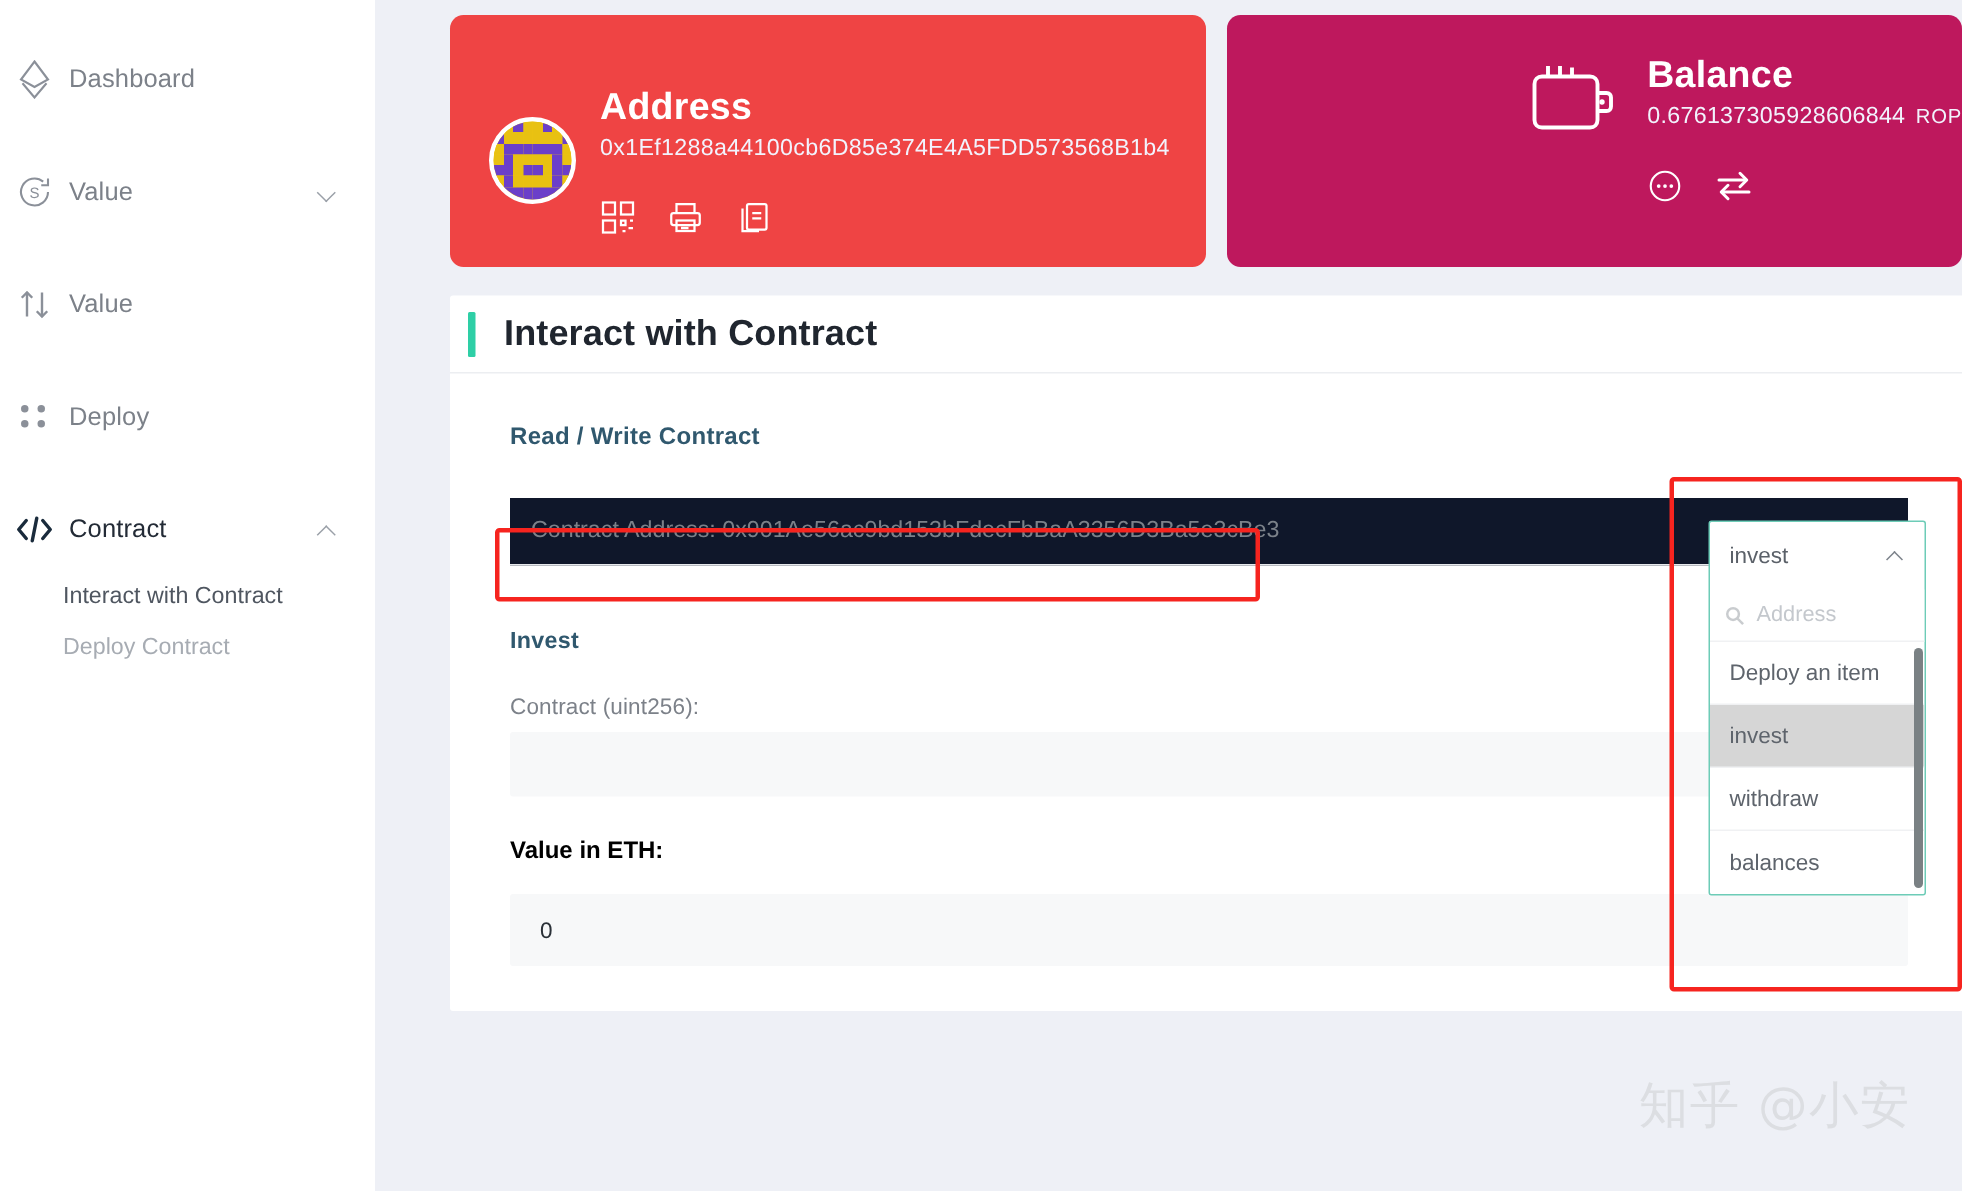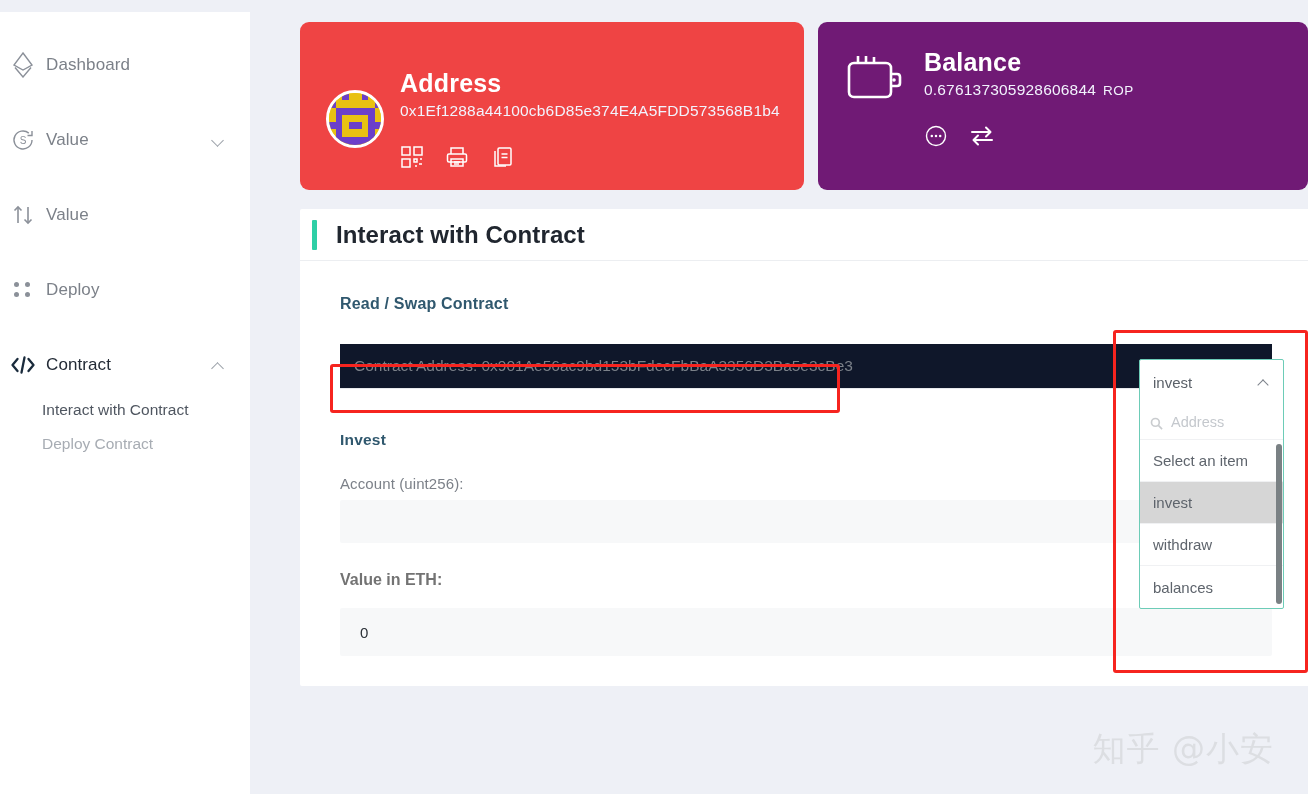--- a/index.html
+++ b/index.html
@@ -2,21 +2,21 @@
 <html><head>
 <meta charset="utf-8">
 <style>
   * { box-sizing: border-box; margin: 0; padding: 0; }
   html, body {
     width: 1308px; height: 794px;
     font-family: "Liberation Sans", sans-serif;
     background: #eef0f6;
     overflow: hidden;
   }
-  #app { position: relative; width: 1308px; height: 653px; display: flex; margin-top: 12px; }
+  #app { position: relative; width: 1308px; height: 653px; display: flex; }
 
   
   .sidebar {
     width: 250px; height: 794px; background: #ffffff;
     flex: 0 0 250px; position: relative; z-index: 5;
     padding-top: 36px;
   }
   .nav-item {
     display: flex; align-items: center;
     height: 34px; padding: 0 24px 0 0;
@@ -58,21 +58,21 @@
     padding: 10px 0 0 50px; overflow: hidden;
   }
 
   .cards { display: flex; gap: 14px; }
   .card {
     height: 168px; border-radius: 9px; position: relative;
     display: flex; align-items: flex-start;
     padding: 26px 0 0 26px; color: #fff;
   }
   .card.addr { width: 506px; background: #ef4444; align-items: center; }
-  .card.bal  { width: 492px; background: #701a75; }
+  .card.bal  { width: 492px; background: #be185d; justify-content: flex-end; }
 
   .avatar {
     width: 58px; height: 58px; border-radius: 50%;
     border: 3px solid #fff; flex: 0 0 58px; margin-right: 16px;
     overflow: hidden; background: #f1c40f;
   }
   .wallet-ico { flex: 0 0 64px; margin-right: 16px; padding-top: 2px; }
 
   .card h2 {
     font-size: 25px; font-weight: 700; letter-spacing: .2px;
@@ -121,21 +121,21 @@
     font-size: 15px; color: #7c8189; margin: 26px 0 8px 0;
     letter-spacing: .1px;
   }
   .field {
     height: 43px; background: #f7f8f9; border-radius: 2px;
     width: 100%; display: flex; align-items: center;
     padding: 0 20px; font-size: 15px; color: #2b3138;
   }
   .field.tall { height: 48px; }
   .eth-label {
-    font-size: 16px; font-weight: 700; color: #737373;
+    font-size: 16px; font-weight: 700; color: #000000;
     margin: 28px 0 19px 0;
   }
 
   
   .redbox {
     position: absolute; border: 3px solid #f6241f;
     border-radius: 3px; pointer-events: none; z-index: 40;
   }
   #redbox-contract-address { left: 330px; top: 352px; width: 510px; height: 49px; }
   #redbox-dropdown { left: 1113px; top: 318px; width: 195px; height: 343px; }
@@ -419,28 +419,28 @@
       </section>
     </div>
 
     <section class="panel">
       <div class="panel-head">
         <span class="accent-bar"></span>
         <h1 class="panel-title">Interact with Contract</h1>
       </div>
 
       <div class="panel-body">
-        <div class="section-label">Read / Swap Contract</div>
+        <div class="section-label">Read / Write Contract</div>
 
         <div class="addr-input" title="Contract Address">Contract Address: 0x901Ae56ac9bd153bFdecFbBaA3356D3Ba5e3cBe3</div>
 
         <div class="section-label sm" style="margin-top:42px;">Invest</div>
 
         <div>
-          <div class="row-label">Account (uint256):</div>
+          <div class="row-label">Contract (uint256):</div>
           <div class="field"></div>
         </div>
 
 
         <div class="eth-label">Value in ETH:</div>
         <div class="field tall">0</div>
       </div>
     </section>
 
     <div class="watermark">知乎 @小安</div>
@@ -455,21 +455,21 @@
       <span class="mag">
         <svg width="13" height="13" viewBox="0 0 14 14" fill="none" stroke="#8a9096" stroke-width="1.8">
           <circle cx="5.8" cy="5.8" r="4.2"></circle>
             <path d="M9 9l4 4"></path>
         </svg>
       </span>
       <span class="ph">Address</span>
     </div>
     <div class="dd-list">
       <div class="dd-scroll"></div>
-      <div class="dd-opt">Select an item</div>
+      <div class="dd-opt">Deploy an item</div>
       <div class="dd-opt selected">invest</div>
       <div class="dd-opt">withdraw</div>
       <div class="dd-opt">balances</div>
     </div>
   </div>
 
   <div class="redbox" id="redbox-contract-address"></div>
   <div class="redbox" id="redbox-dropdown"></div>
 </div>
 

